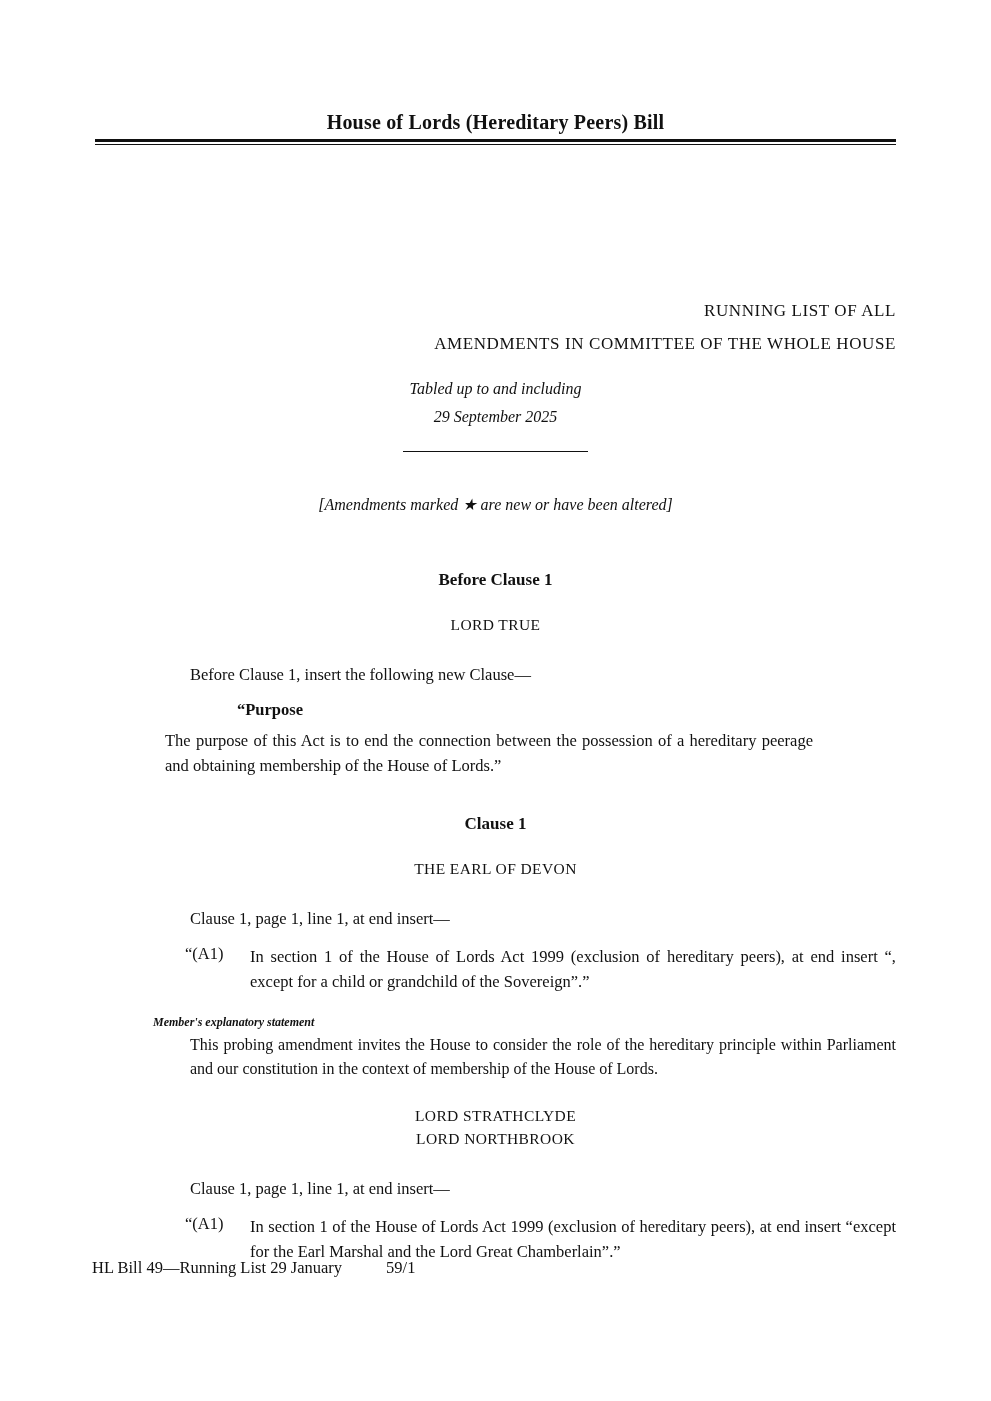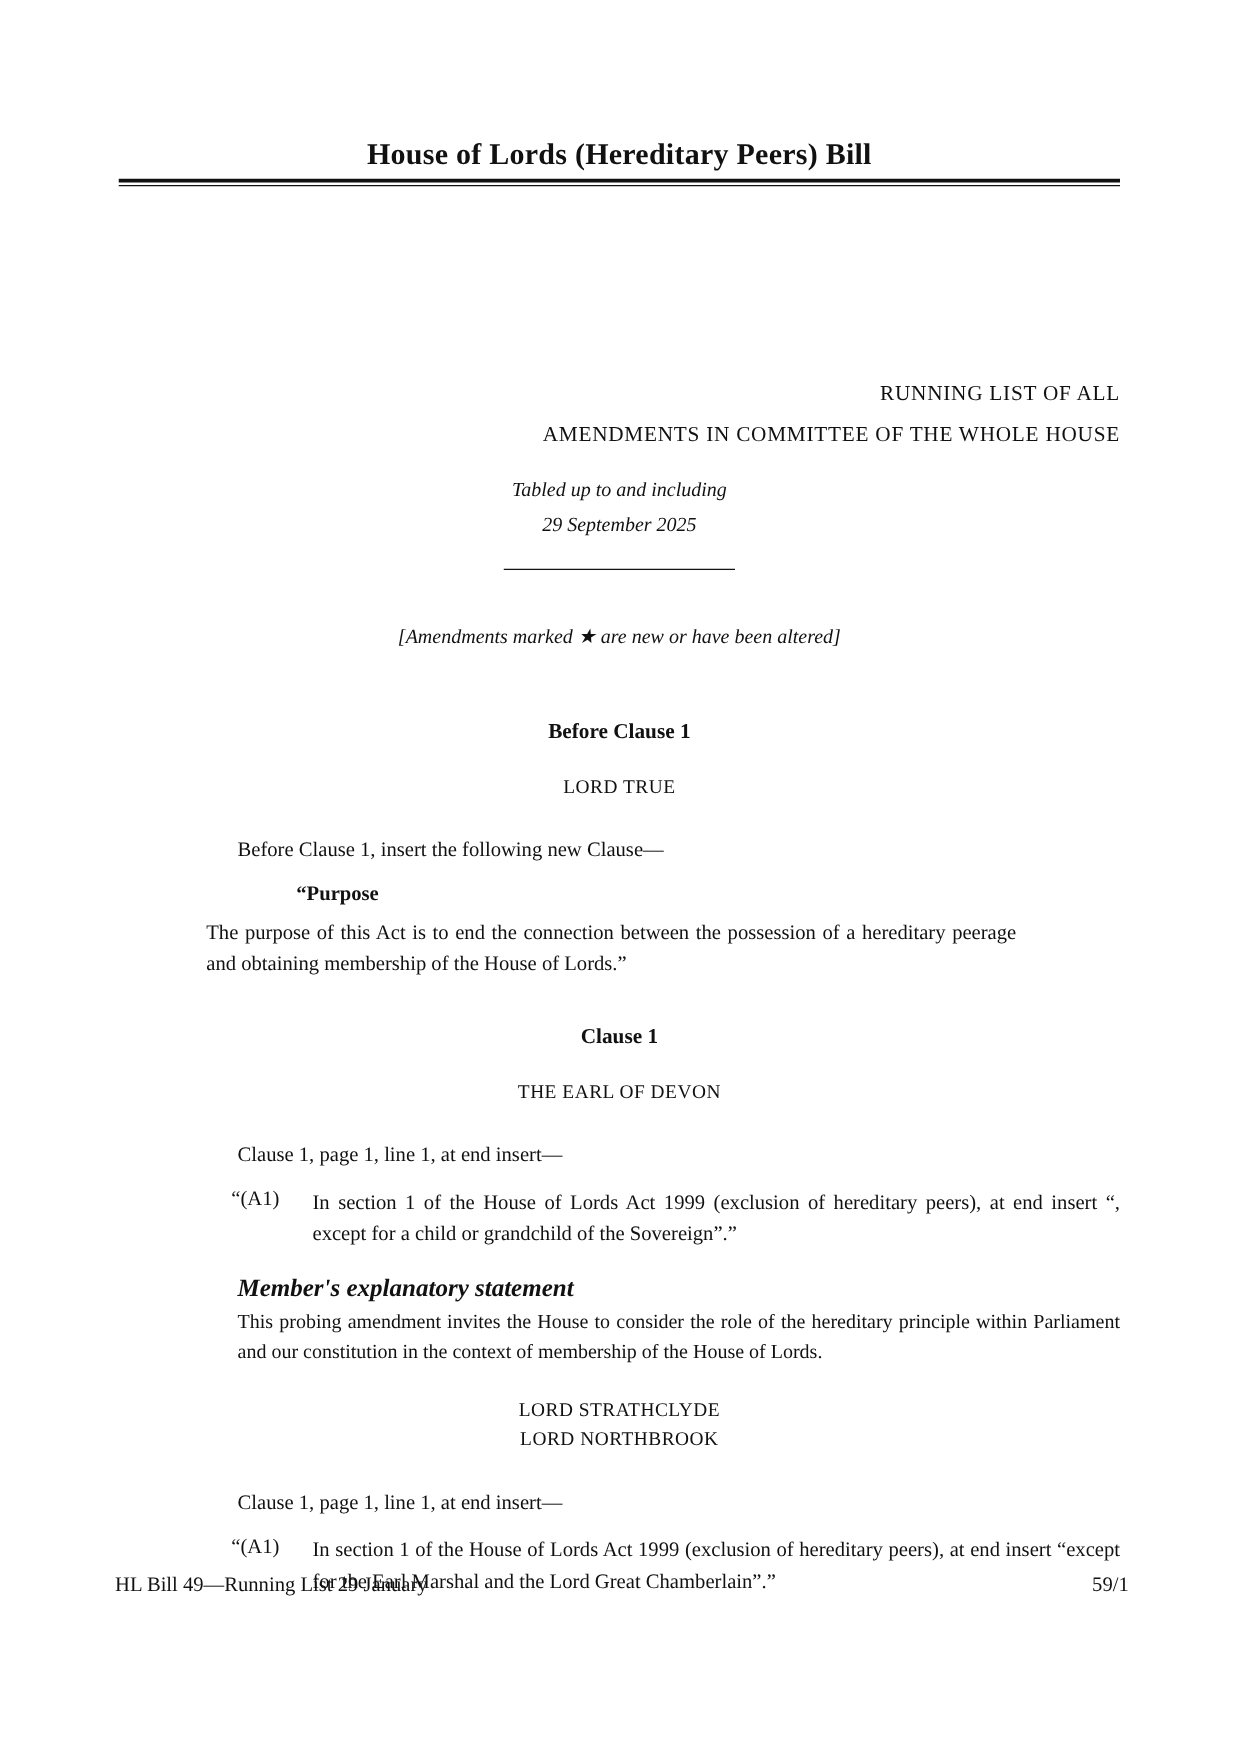--- a/index.html
+++ b/index.html
@@ -11,21 +11,21 @@
     margin: 0 auto;
     background: #ffffff;
     color: #111111;
     font-family: "Liberation Serif", "DejaVu Serif", serif;
     font-size: 16.5px;
     padding: 95px 95px 0 95px;
     overflow: hidden;
   }
   .title {
     text-align: center;
-    font-size: 24px;
+    font-size: 20px;
     font-weight: bold;
     margin-top: 16px;
     letter-spacing: 0.2px;
   }
   .rule-thick {
     height: 3px;
     background: #111111;
     margin-top: 5px;
   }
   .rule-thin {
@@ -100,42 +100,43 @@
     width: 65px;
     flex: 0 0 65px;
   }
   .item-text {
     flex: 1;
     max-width: 648px;
     text-align: justify;
     line-height: 1.52;
   }
   .explanatory-heading {
-    margin-left: 95px;
+    margin-left: 58px;
     margin-top: 21px;
     font-weight: bold;
     font-style: italic;
-    font-size: 20px;
+    font-size: 12px;
   }
   .explanatory-text {
     margin-left: 95px;
     margin-top: 3px;
     max-width: 711px;
     font-size: 16px;
     text-align: justify;
     line-height: 1.5;
   }
   .footer {
     position: absolute;
     left: 92px;
     right: 88px;
     top: 1258px;
     display: flex;
-    justify-content: space-between;
+    justify-content: flex-start;
     font-size: 16.5px;
+    gap: 44px;
   }
 </style>
 </head>
 <body>
 
 <div class="page">
 
   <h1 class="title">House of Lords (Hereditary Peers) Bill</h1>
   <div class="rule-thick"></div>
   <div class="rule-thin"></div>

